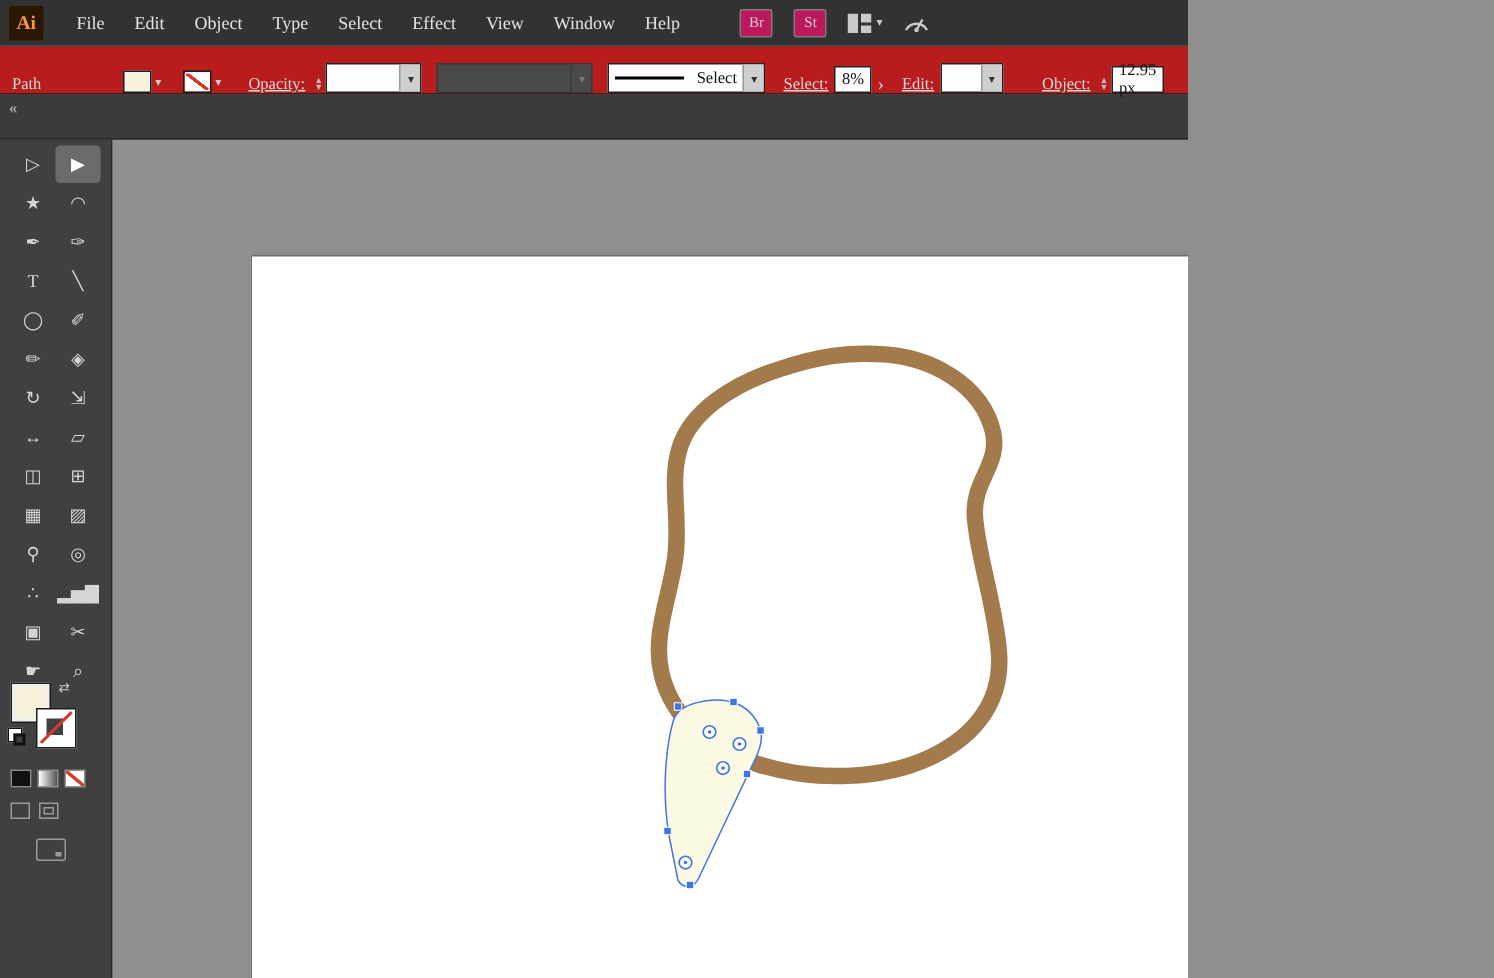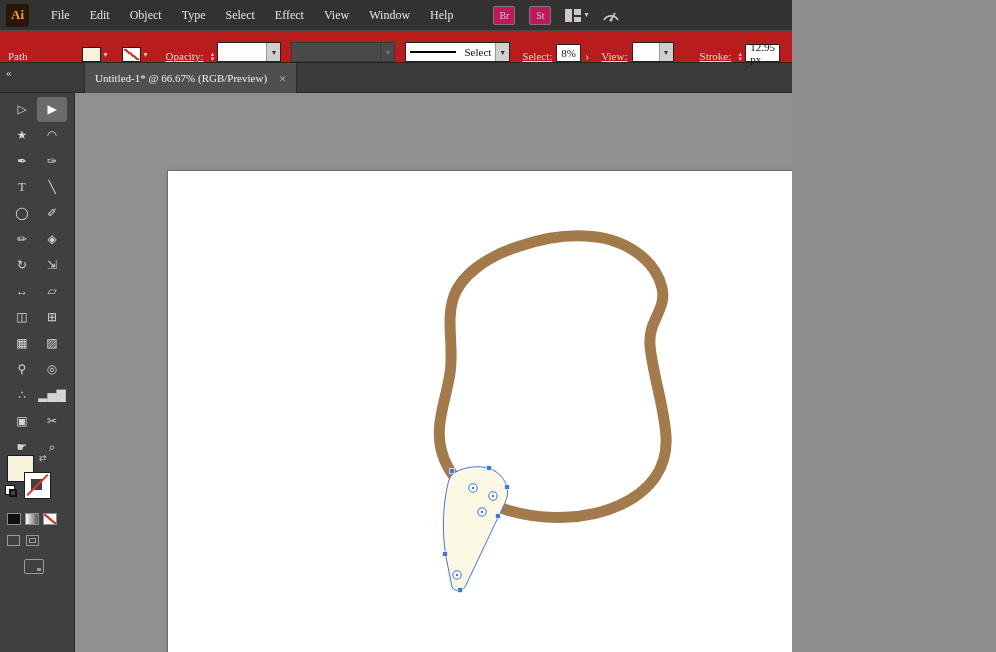--- a/index.html
+++ b/index.html
@@ -143,35 +143,35 @@
       <span class="dd-value">Select</span>
       <span class="dd-caret">▾</span>
     </div>
 
     <span class="cb-label launcher" style="margin-left:12px">Select:</span>
     <div class="field" style="width:34px">
       <span>8%</span>
     </div>
     <span class="flyout">›</span>
 
-    <span class="cb-label launcher" style="margin-left:8px">View:</span>
+    <span class="cb-label launcher" style="margin-left:8px">Edit:</span>
     <div class="dropdown">
       <span class="dd-value" style="width:18px"></span>
       <span class="dd-caret">▾</span>
     </div>
 
     <div class="sep"></div>
 
     <svg class="cb-svg" width="16" height="16" viewBox="0 0 16 16">
       <circle cx="8" cy="8" r="6.5" fill="#b3b3b3" stroke="#6f6f6f"></circle>
       <ellipse cx="8" cy="8" rx="3" ry="6.5" fill="none" stroke="#6f6f6f"></ellipse>
       <line x1="1.5" y1="8" x2="14.5" y2="8" stroke="#6f6f6f"></line>
     </svg>
 
-    <span class="cb-label launcher" style="margin-left:10px">Stroke:</span>
+    <span class="cb-label launcher" style="margin-left:10px">Object:</span>
     <div class="stepper">
         <span>▲</span>
         <span>▼</span>
       </div>
     <div class="field" style="width:46px">
       <span>12.95 px</span>
     </div>
 
     <div class="sep"></div>
 
@@ -192,24 +192,20 @@
     </svg>
     <svg class="cb-svg" style="margin-left:8px" width="17" height="14" viewBox="0 0 17 14">
       <rect x="7.5" y="0" width="2" height="14" fill="#c9c9c9"></rect>
       <rect x="2" y="2" width="13" height="3" fill="#c9c9c9"></rect>
       <rect x="4" y="9" width="9" height="3" fill="#c9c9c9"></rect>
     </svg>
   </div>
 
   <div class="tab-strip">
     <span class="collapse">«</span>
-    <div class="doc-tab">
-      <span>Untitled-1* @ 66.67% (RGB/Preview)</span>
-      <span class="tab-close">×</span>
-    </div>
   </div>
 
   <div class="main">
     <div class="toolbar">
       <div class="tools-grid" id="tools-grid">
           <div class="tool">▷</div>
           <div class="tool active">▶</div>
           <div class="tool">★</div>
           <div class="tool">◠</div>
           <div class="tool">✒</div>

